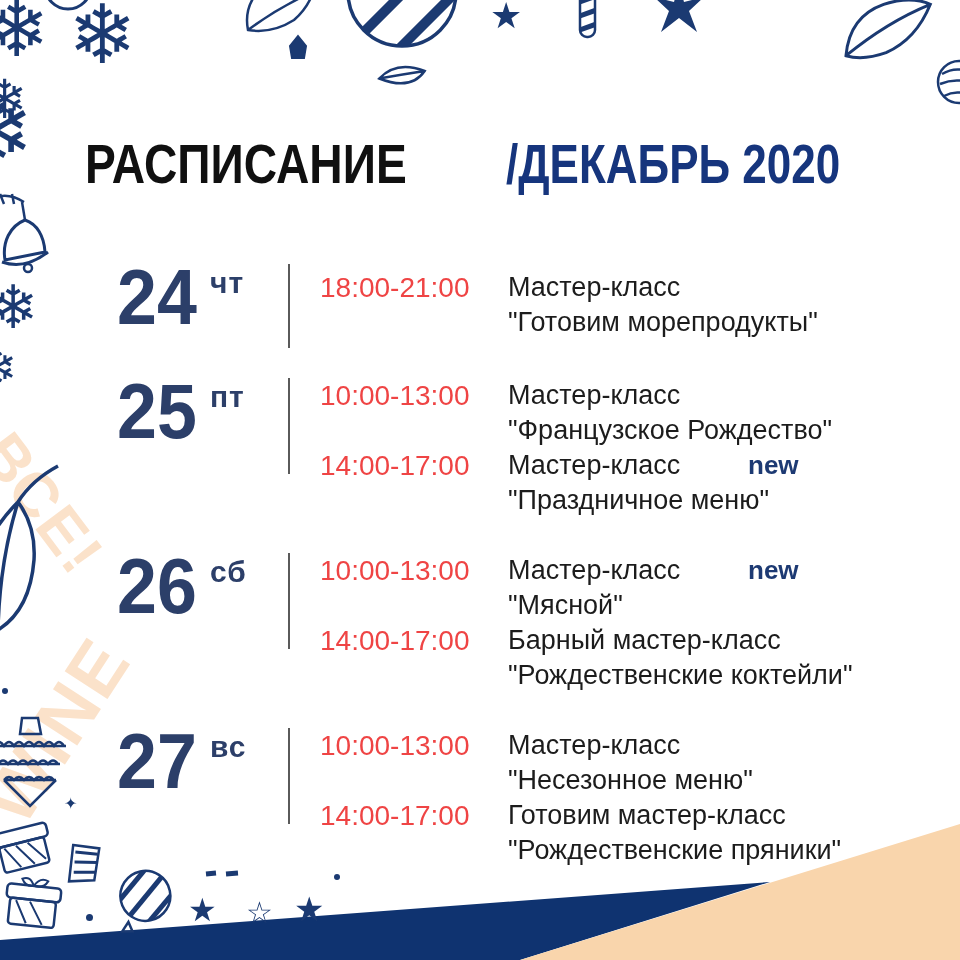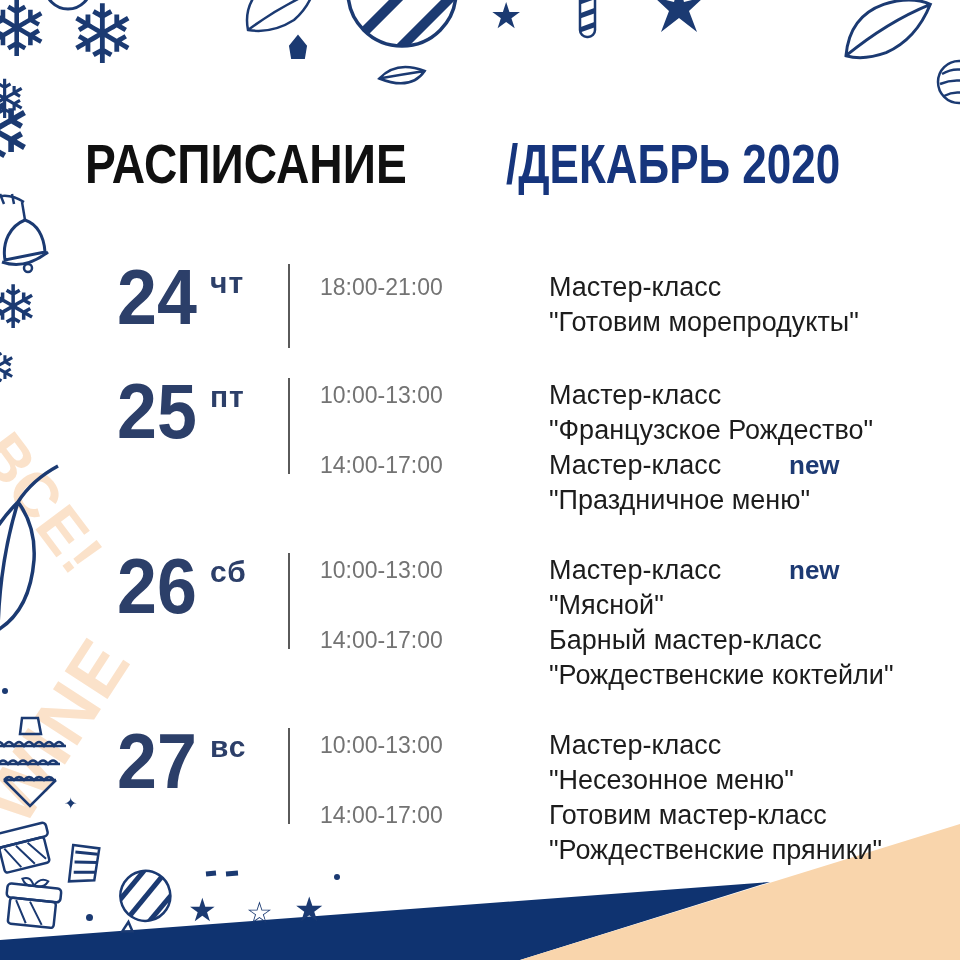--- a/index.html
+++ b/index.html
@@ -15,22 +15,22 @@
   
   .title-black{position:absolute;left:85px;top:132px;z-index:3;font-size:55px;font-weight:bold;color:#101010;transform:scaleX(.84);transform-origin:left top;white-space:nowrap;}
   .title-accent{position:absolute;left:506px;top:132px;z-index:3;font-size:55px;font-weight:bold;color:#16357d;transform:scaleX(.80);transform-origin:left top;white-space:nowrap;}
   
   .day{position:absolute;left:0;width:960px;z-index:3;}
   .day .num{position:absolute;left:117px;top:0;font-size:78px;line-height:82px;font-weight:bold;color:#2c3f69;transform:scaleX(.92);transform-origin:left top;}
   .day .wd{position:absolute;left:210px;top:10px;font-size:30px;font-weight:bold;color:#2c3f69;letter-spacing:1px;}
   .day .bar{position:absolute;left:288px;top:8px;width:2px;background:#5a5a5a;}
   .day .sessions{position:absolute;left:320px;}
   .session{display:flex;}
-  .session .time{width:188px;font-size:23px;color:#737373;line-height:35px;white-space:nowrap;}
-  .session .desc{position:relative;font-size:27px;color:#1c1c1c;line-height:35px;white-space:nowrap;margin-left:41px;}
+  .session .time{width:188px;font-size:28px;color:#ef4444;line-height:35px;white-space:nowrap;}
+  .session .desc{position:relative;font-size:27px;color:#1c1c1c;line-height:35px;white-space:nowrap;}
   .badge-new{position:absolute;left:240px;top:0;font-size:26px;font-weight:bold;color:#1d3a73;}
   .r0{top:256px}.r0 .bar{height:84px}.r0 .sessions{top:14px}
   .r1{top:370px}.r1 .bar{height:96px}.r1 .sessions{top:8px}
   .r2{top:545px}.r2 .bar{height:96px}.r2 .sessions{top:8px}
   .r3{top:720px}.r3 .bar{height:96px}.r3 .sessions{top:8px}
   
   .dot{position:absolute;z-index:2;background:#1b3a72;border-radius:50%;}
   svg.deco path,svg.deco circle,svg.deco line,svg.deco rect{vector-effect:non-scaling-stroke;}
 </style>
 </head>

